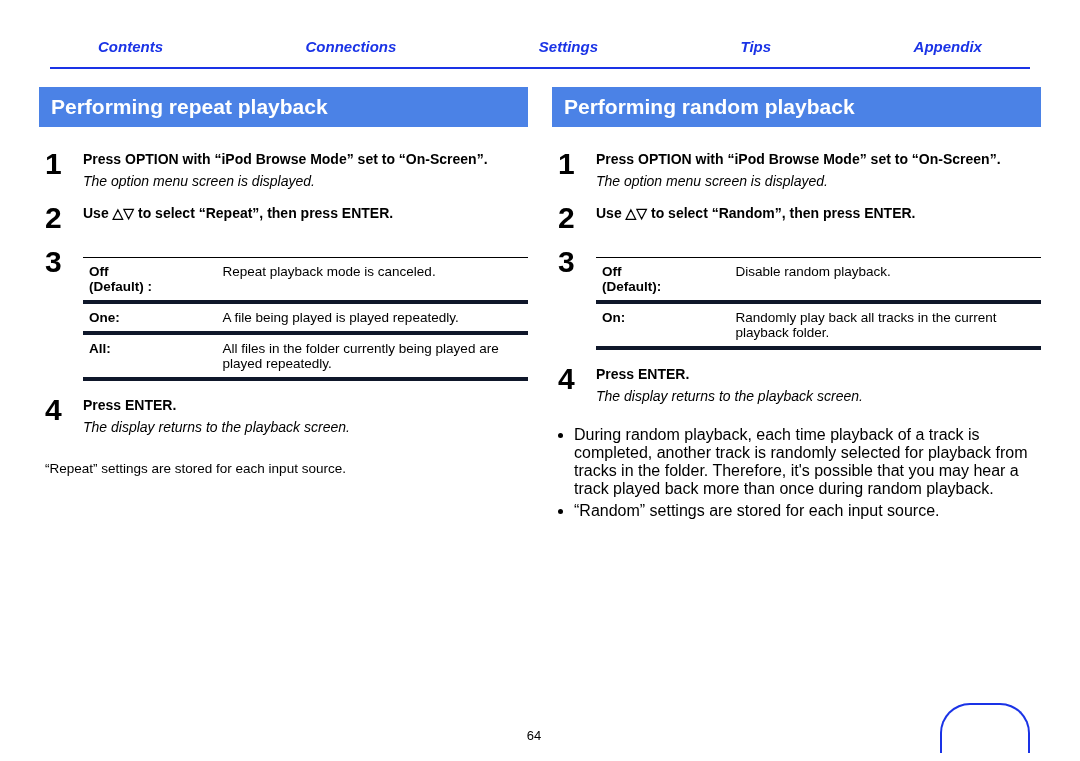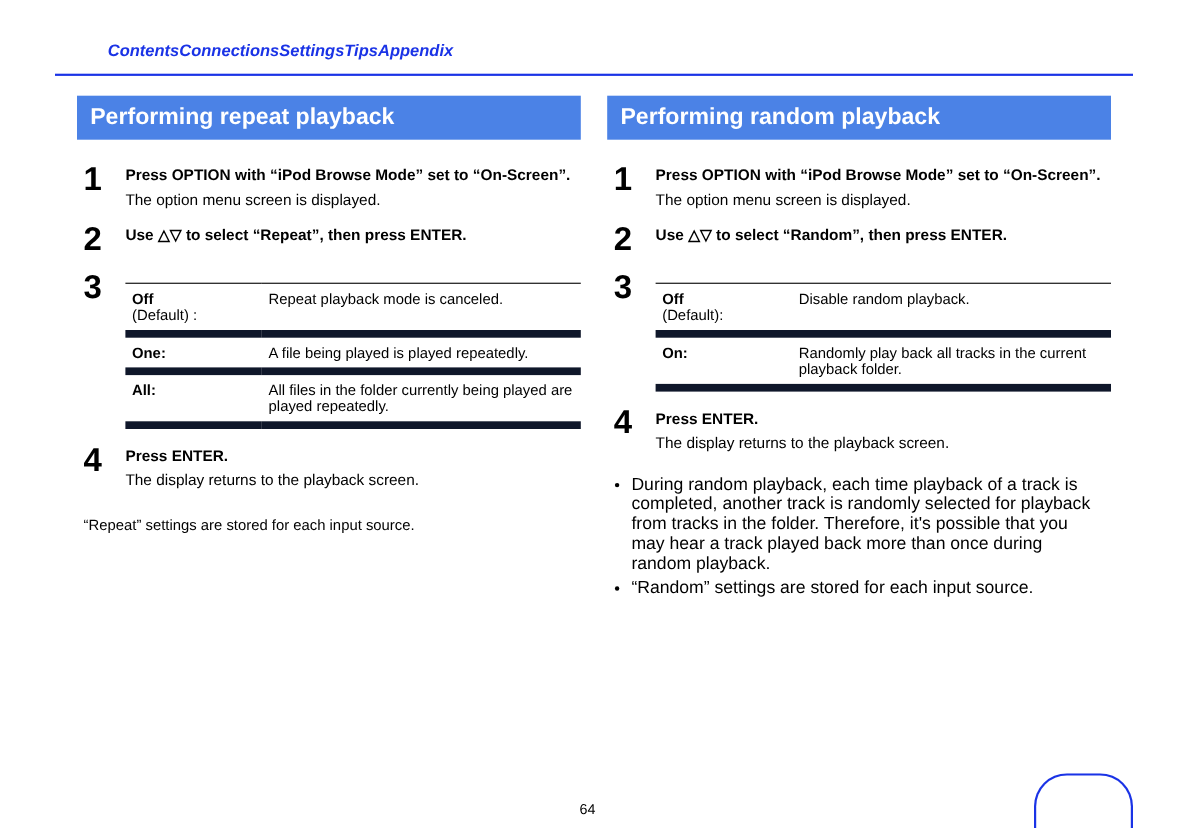--- a/index.html
+++ b/index.html
@@ -6,35 +6,35 @@
   body {
     font-family: Arial, Helvetica, sans-serif;
     background: #fff;
     width: 1080px;
     height: 761px;
     position: relative;
     color: #000;
   }
   .topnav {
     display: flex;
-    justify-content: flex-start;
+    justify-content: space-between;
     padding: 38px 98px 12px 98px;
     font-size: 15px;
     font-weight: bold;
     font-style: italic;
     color: #1a33e6;
   }
   .topnav span { cursor: pointer; }
   .divider {
     border-bottom: 2px solid #1a33e6;
     margin: 0 50px 18px 50px;
   }
   .columns {
     display: flex;
-    padding: 0 70px;
+    padding: 0 39px;
     gap: 24px;
   }
   .col { flex: 1; }
   .colheader {
     background: #4b82e6;
     color: #fff;
     font-size: 21px;
     font-weight: bold;
     padding: 8px 12px;
     margin-bottom: 22px;
@@ -46,36 +46,36 @@
     padding-left: 6px;
   }
   .stepnum {
     font-size: 30px;
     font-weight: bold;
     line-height: 1;
     min-width: 24px;
   }
   .stepbody { flex: 1; font-size: 14px; padding-top:2px;}
   .stepbody .bold { font-weight: bold; }
-  .stepbody .desc { margin-top: 6px; font-size: 14px; }
+  .stepbody .desc { margin-top: 6px; font-size: 14px; font-style: italic; }
   table.modes {
     width: 100%;
     border-collapse: collapse;
     font-size: 13.5px;
     margin-top: 8px;
   }
   table.modes td {
-    border-bottom: 7px solid #0f172a;
+    border-bottom: 4px solid #0f172a;
     padding: 6px 6px;
     vertical-align: top;
     margin-top: 45px;
   }
   table.modes tr:first-child td { border-top: 1px solid #000; }
   table.modes td.label { font-weight: bold; width: 30%; }
-  table.modes td.label .sub { font-weight: normal; display:block; }
+  table.modes td.label .sub { font-weight: bold; display:block; }
   .footnote {
     font-size: 13.5px;
     padding: 12px 6px 0 6px;
   }
   ul.notes {
     font-size: 16px;
     padding: 8px 6px 0 22px;
   }
   ul.notes li { margin-bottom: 4px; }
   .pagenum {

